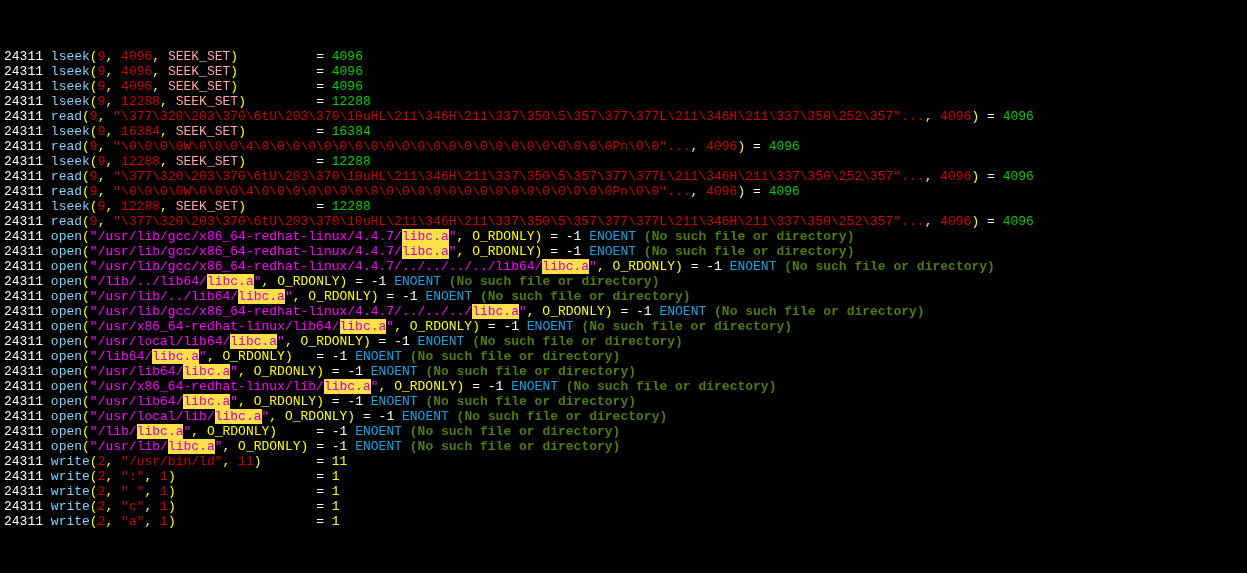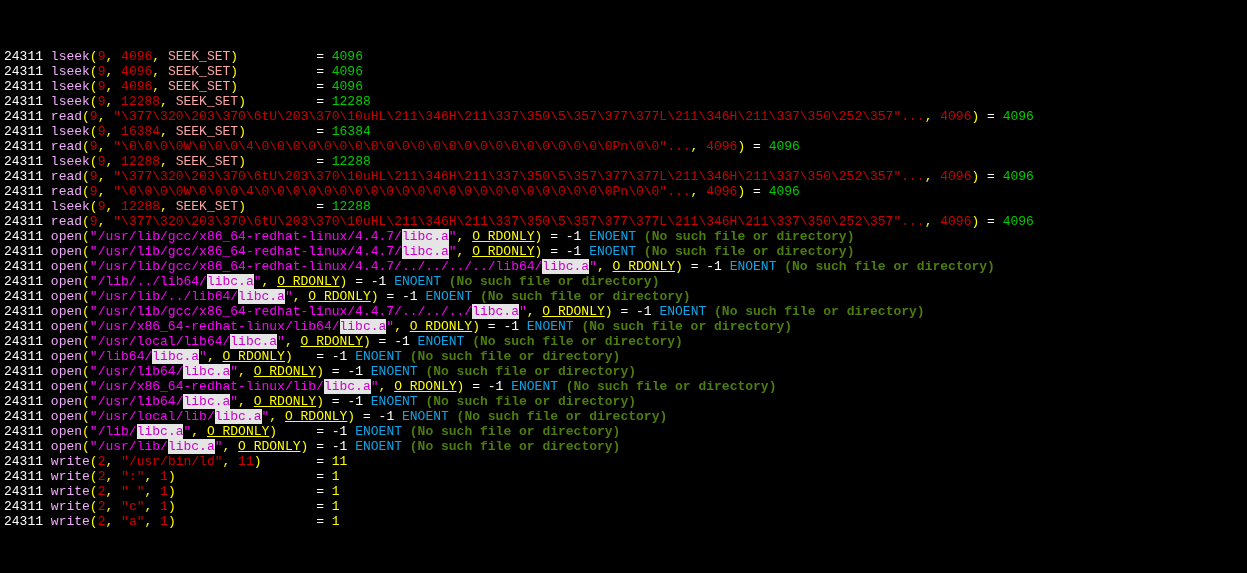--- a/index.html
+++ b/index.html
@@ -7,32 +7,32 @@
     padding: 4px;
     background: #000;
     font-family: "Courier New", monospace;
     font-size: 13px;
     line-height: 15px;
     color: #fff;
     white-space: pre;
     width: 1247px;
   }
   .pid { color: #ffffff; }
-  .sc  { color: #f0abfc; }
+  .sc  { color: #7dd3fc; }
   .pr  { color: #ffff00; }
   .fd  { color: #cc0000; }
   .cm  { color: #ffff00; }
   .num { color: #cc0000; }
   .id  { color: #fca5a5; }
   .eq  { color: #ffffff; }
   .ret { color: #00cc00; }
   .str { color: #cc0000; }
   .pathq { color: #ff00ff; }
-  .hl  { background: #e5e5e5; color: #cc00cc; }
-  .flag{ color: #ffff00; text-decoration: underline; }
+  .hl  { background: #fde047; color: #cc00cc; }
+  .flag{ color: #ffff00; }
   .neg { color: #ffffff; }
   .enm { color: #0ea5e9; }
   .cmt { color: #4d7c0f; font-weight: bold; }
   .retw{ color: #ffff00; }
   .w   { color: #ffffff; }
   .line { display: block; }
 </style>
 </head>
 <body>
 

